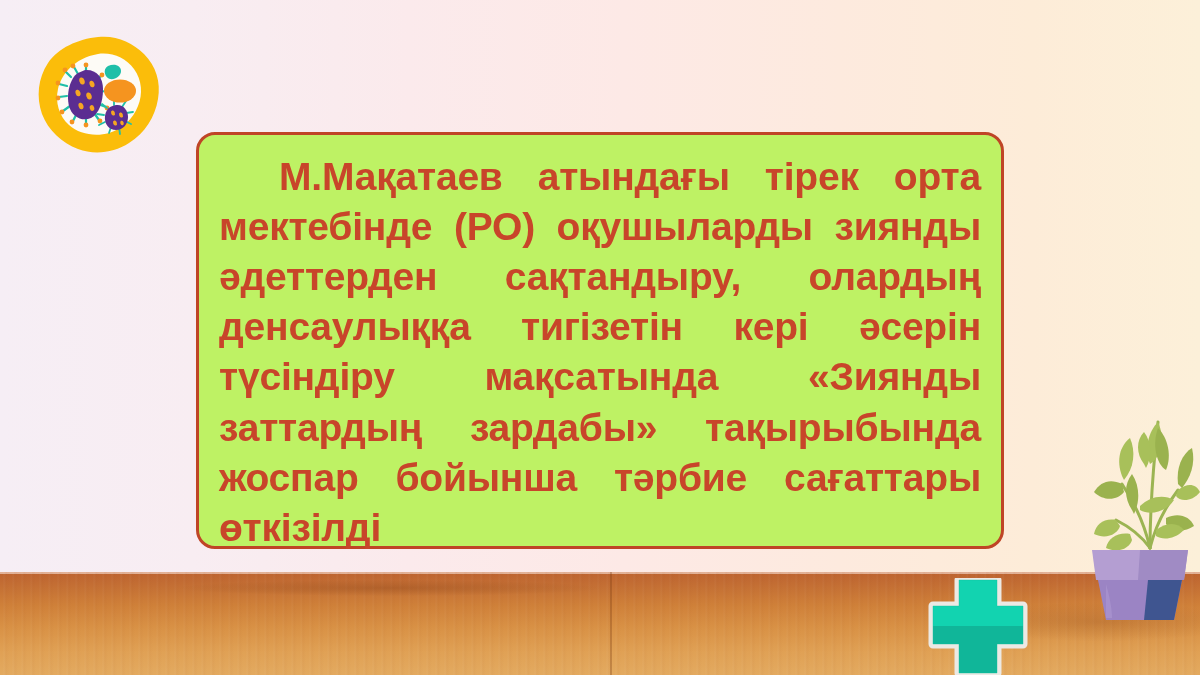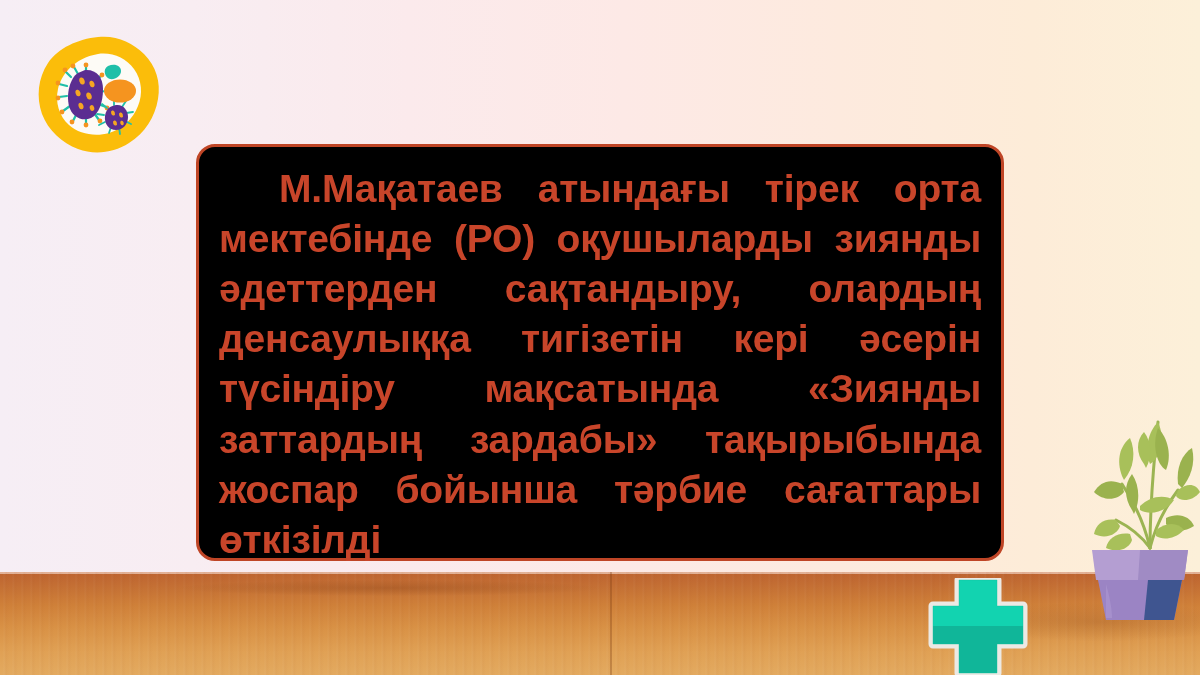--- a/index.html
+++ b/index.html
@@ -112,25 +112,25 @@
     left: 1078px;
     top: 398px;
     width: 122px;
     height: 225px;
   }
 
   
   .text-panel {
     position: absolute;
     left: 196px;
-    top: 144px;
+    top: 132px;
     width: 808px;
     height: 417px;
     box-sizing: border-box;
-    background: #000000;
+    background: #bef264;
     border: 3px solid #bf4526;
     border-radius: 19px;
     padding: 17px 20px 10px 20px;
   }
 
   .panel-text {
     margin: 0;
     color: #c8452a;
     font-family: "Liberation Sans", "DejaVu Sans", sans-serif;
     font-weight: bold;

